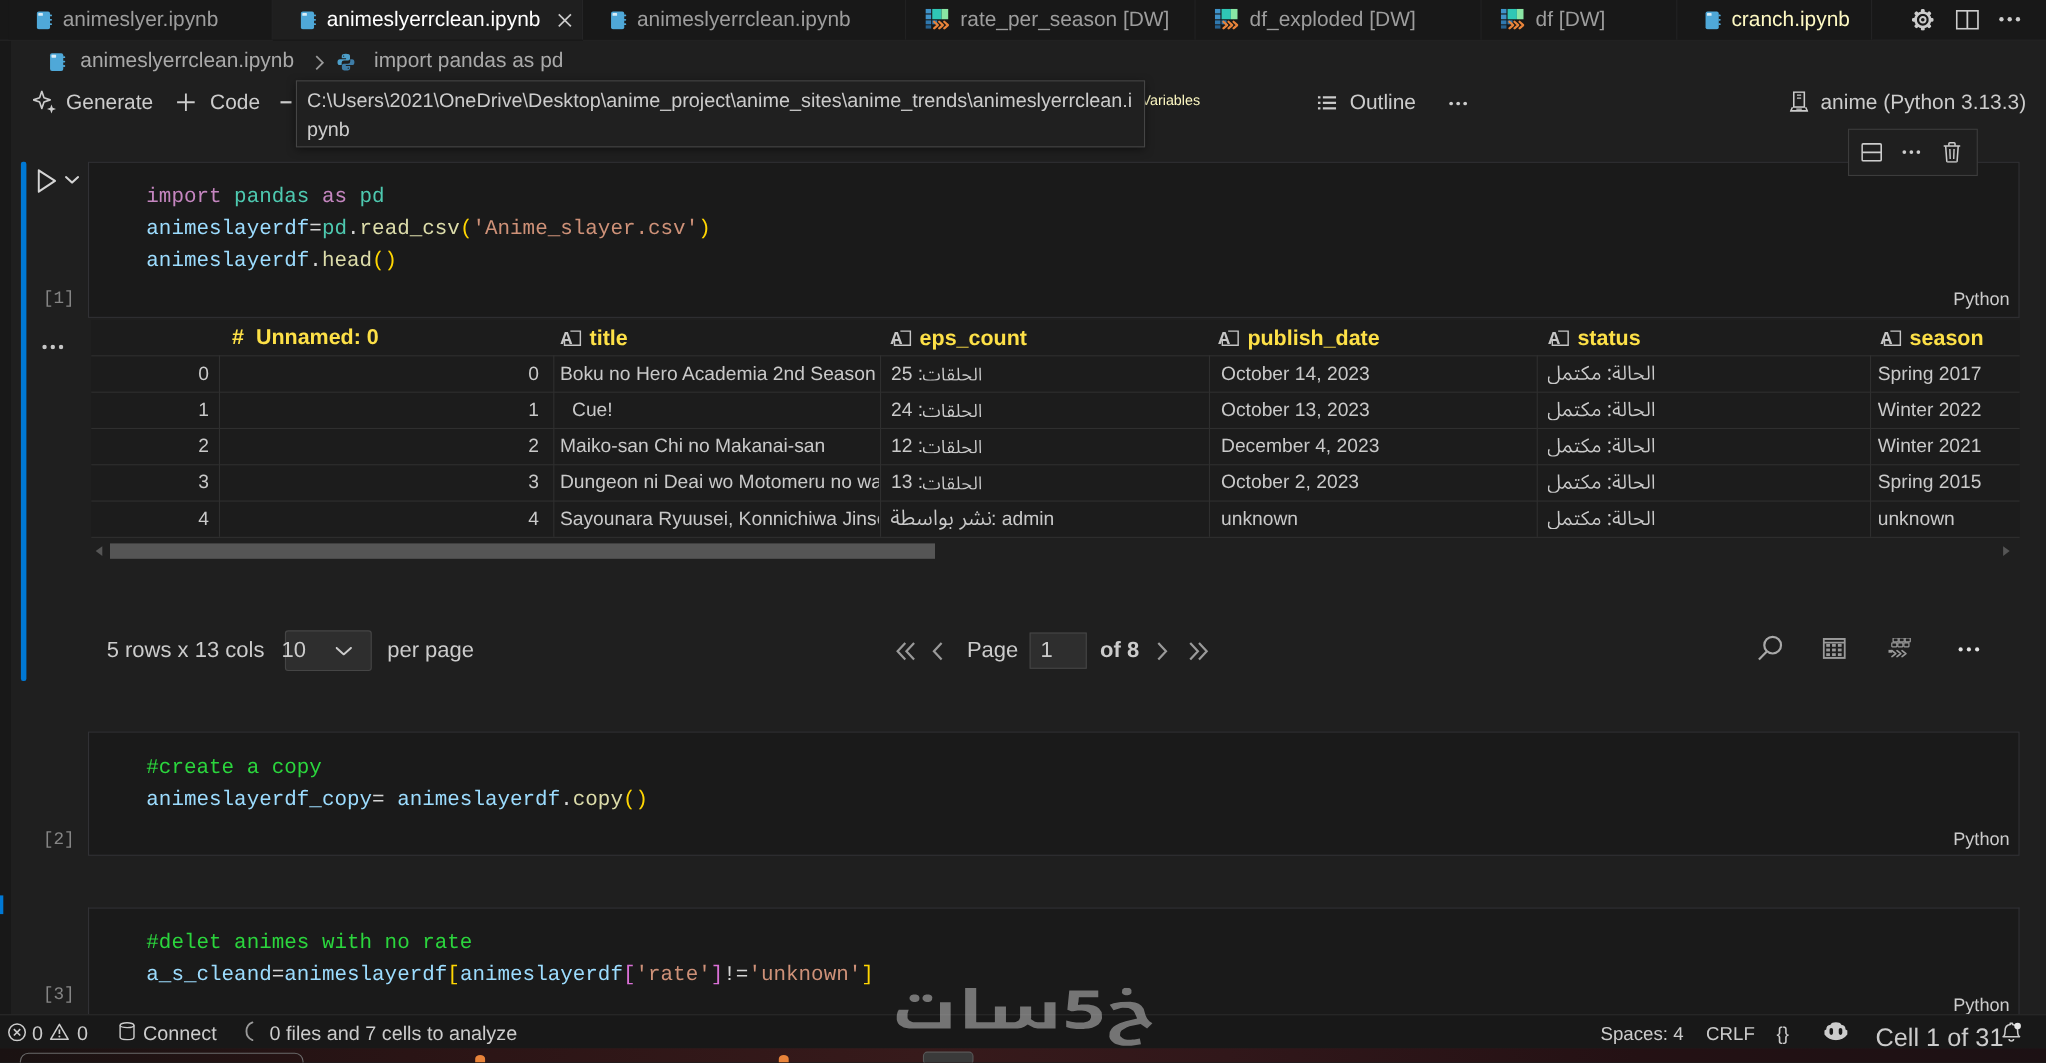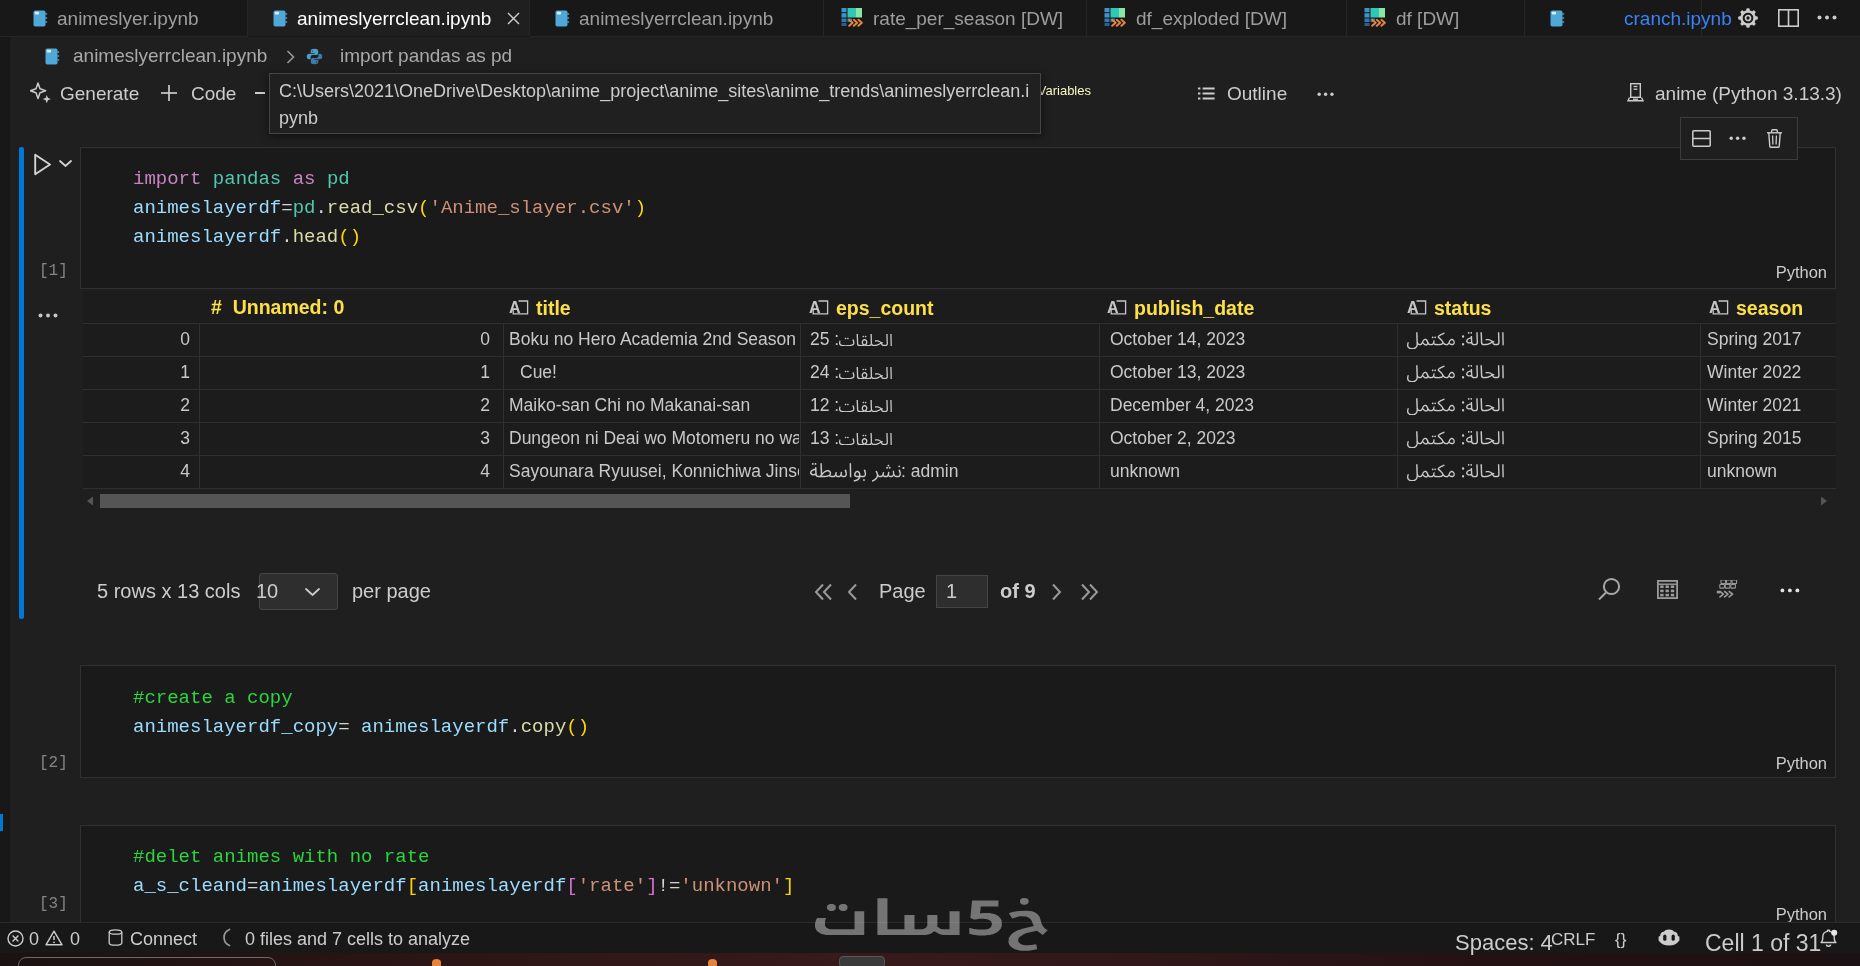--- a/index.html
+++ b/index.html
@@ -93,21 +93,21 @@
   </svg>
 <div class="abs tablbl" style="left:1396px;top:8px;color:#9d9d9d">df [DW]</div>
 <div class="tab" style="left:1525px;width:177px;background:#181818"></div>
 <svg style="position:absolute;left:1550px;top:10px" width="15.0" height="17.0" viewBox="0 0 15 17">
     <rect x="0.5" y="0.5" width="12" height="16" rx="1.8" fill="#4FA8D8"></rect>
     <rect x="1.8" y="1.8" width="4.2" height="2.6" rx="0.6" fill="#d8edf8"></rect>
     <rect x="12.1" y="3.2" width="2.2" height="1.6" rx="0.8" fill="#4FA8D8"></rect>
     <rect x="12.1" y="7.2" width="2.2" height="1.6" rx="0.8" fill="#4FA8D8"></rect>
     <rect x="12.1" y="11.2" width="2.2" height="1.6" rx="0.8" fill="#4FA8D8"></rect>
   </svg>
-<div class="abs tablbl" style="left:1624px;top:8px;color:#3b82f6">cranch.ipynb</div>
+<div class="abs tablbl" style="left:1574px;top:8px;color:#fef9c3">cranch.ipynb</div>
 <svg class="abs" style="left:506px;top:11px" width="15" height="15" viewBox="0 0 15 15">
     <line x1="2" y1="2" x2="13" y2="13" stroke="#cccccc" stroke-width="1.5"></line>
     <line x1="13" y1="2" x2="2" y2="13" stroke="#cccccc" stroke-width="1.5"></line>
   </svg>
 <svg style="position:absolute;left:1738px;top:8px" width="20" height="20" viewBox="0 0 20 20">
     <rect x="8.3" y="0.2" width="3.4" height="4.2" rx="1.2" fill="#cccccc" transform="rotate(0 10 10)"></rect>
     <rect x="8.3" y="0.2" width="3.4" height="4.2" rx="1.2" fill="#cccccc" transform="rotate(45 10 10)"></rect>
     <rect x="8.3" y="0.2" width="3.4" height="4.2" rx="1.2" fill="#cccccc" transform="rotate(90 10 10)"></rect>
     <rect x="8.3" y="0.2" width="3.4" height="4.2" rx="1.2" fill="#cccccc" transform="rotate(135 10 10)"></rect>
     <rect x="8.3" y="0.2" width="3.4" height="4.2" rx="1.2" fill="#cccccc" transform="rotate(180 10 10)"></rect>
@@ -322,21 +322,21 @@
 <svg style="position:absolute;left:814px;top:583px" width="20" height="18" viewBox="0 0 20 18">
     <path d="M9 1.5 L2 9 L9 16.5" fill="none" stroke="#9a9a9a" stroke-width="2"></path>
     <path d="M17 1.5 L10 9 L17 16.5" fill="none" stroke="#9a9a9a" stroke-width="2"></path>
   </svg>
 <svg style="position:absolute;left:847px;top:583px" width="12" height="18" viewBox="0 0 12 18">
     <path d="M9 1.5 L2 9 L9 16.5" fill="none" stroke="#9a9a9a" stroke-width="2"></path>
   </svg>
 <div class="abs" style="left:879px;top:580px;font-size:20px;color:#cccccc">Page</div>
 <div class="abs" style="left:936px;top:575px;width:52px;height:33px;background:#2e2e2e;border:1px solid #454545"></div>
 <div class="abs" style="left:946px;top:580px;font-size:20px;color:#cccccc">1</div>
-<div class="abs" style="left:1000px;top:580px;font-size:20px;color:#cccccc;font-weight:bold">of 9</div>
+<div class="abs" style="left:1000px;top:580px;font-size:20px;color:#cccccc;font-weight:bold">of 8</div>
 <svg style="position:absolute;left:1051px;top:583px" width="12" height="18" viewBox="0 0 12 18">
     <path d="M2 1.5 L9 9 L2 16.5" fill="none" stroke="#9a9a9a" stroke-width="2"></path>
   </svg>
 <svg style="position:absolute;left:1080px;top:583px" width="20" height="18" viewBox="0 0 20 18">
     <path d="M2 1.5 L9 9 L2 16.5" fill="none" stroke="#9a9a9a" stroke-width="2"></path>
     <path d="M10 1.5 L17 9 L10 16.5" fill="none" stroke="#9a9a9a" stroke-width="2"></path>
   </svg>
 <svg style="position:absolute;left:1597px;top:577px" width="25" height="25" viewBox="0 0 25 25">
     <circle cx="14.5" cy="9.5" r="7.6" fill="none" stroke="#a8a8a8" stroke-width="2"></circle>
     <line x1="9" y1="15.5" x2="2" y2="22.5" stroke="#a8a8a8" stroke-width="2"></line>
@@ -412,21 +412,21 @@
     <svg style="position:absolute;left:1819px;top:929px" width="19" height="19" viewBox="0 0 19 19">
       <path d="M2 13.5 Q3.8 12.5 3.8 8 Q3.8 3 8.5 2.4 V1.2 H10.5 V2.4 Q15.2 3 15.2 8 Q15.2 12.5 17 13.5 Z" fill="none" stroke="#cccccc" stroke-width="1.4" stroke-linejoin="round"></path>
       <path d="M7.5 15.5 Q7.5 17.3 9.5 17.3 Q11.5 17.3 11.5 15.5" fill="none" stroke="#cccccc" stroke-width="1.4"></path>
       <circle cx="15.2" cy="3.8" r="3" fill="#e7e7e7"></circle>
     </svg>
   </div>
 <div class="abs" style="left:29px;top:929px;font-size:18px;color:#cccccc;z-index:41">0</div>
 <div class="abs" style="left:70px;top:929px;font-size:18px;color:#cccccc;z-index:41">0</div>
 <div class="abs" style="left:130px;top:929px;font-size:18px;color:#cccccc;z-index:41">Connect</div>
 <div class="abs" style="left:245px;top:929px;font-size:18px;color:#cccccc;z-index:41">0 files and 7 cells to analyze</div>
-<div class="abs" style="left:1455px;top:930px;font-size:22px;color:#cccccc;z-index:41">Spaces: 4</div>
+<div class="abs" style="left:1455px;top:930px;font-size:17px;color:#cccccc;z-index:41">Spaces: 4</div>
 <div class="abs" style="left:1551px;top:930px;font-size:17px;color:#cccccc;z-index:41">CRLF</div>
 <div class="abs" style="left:1615px;top:930px;font-size:17px;color:#cccccc;z-index:41">{}</div>
 <div class="abs" style="left:1705px;top:930px;font-size:23px;color:#cccccc;z-index:41">Cell 1 of 31</div>
 <div class="abs" style="left:0;top:953px;width:1860px;height:13px;background:linear-gradient(90deg,#1a1212 0%,#2a1415 20%,#371a1b 45%,#31171a 60%,#241114 80%,#1c1114 100%);z-index:40"></div>
 <div class="abs" style="left:18px;top:957px;width:258px;height:16px;border:1px solid #6a6a6a;border-radius:8px;z-index:41"></div>
 <div class="abs" style="left:432px;top:959px;width:9px;height:7px;border-radius:50% 50% 0 0;background:#e8833a;z-index:41"></div>
 <div class="abs" style="left:708px;top:959px;width:9px;height:7px;border-radius:50% 50% 0 0;background:#e8833a;z-index:41"></div>
 <div class="abs" style="left:839px;top:956px;width:46px;height:12px;background:#3a3a3a;border:1px solid #585858;border-radius:4px;z-index:41"></div>
 <div class="abs" style="left:815px;top:898px;z-index:50;opacity:0.52"><svg style="display:inline-block;vertical-align:0px" width="233.0" height="53.0" viewBox="0 0 672 218" preserveAspectRatio="none">
       <use href="#p_khamsat" fill="#c8c8c8"></use>

